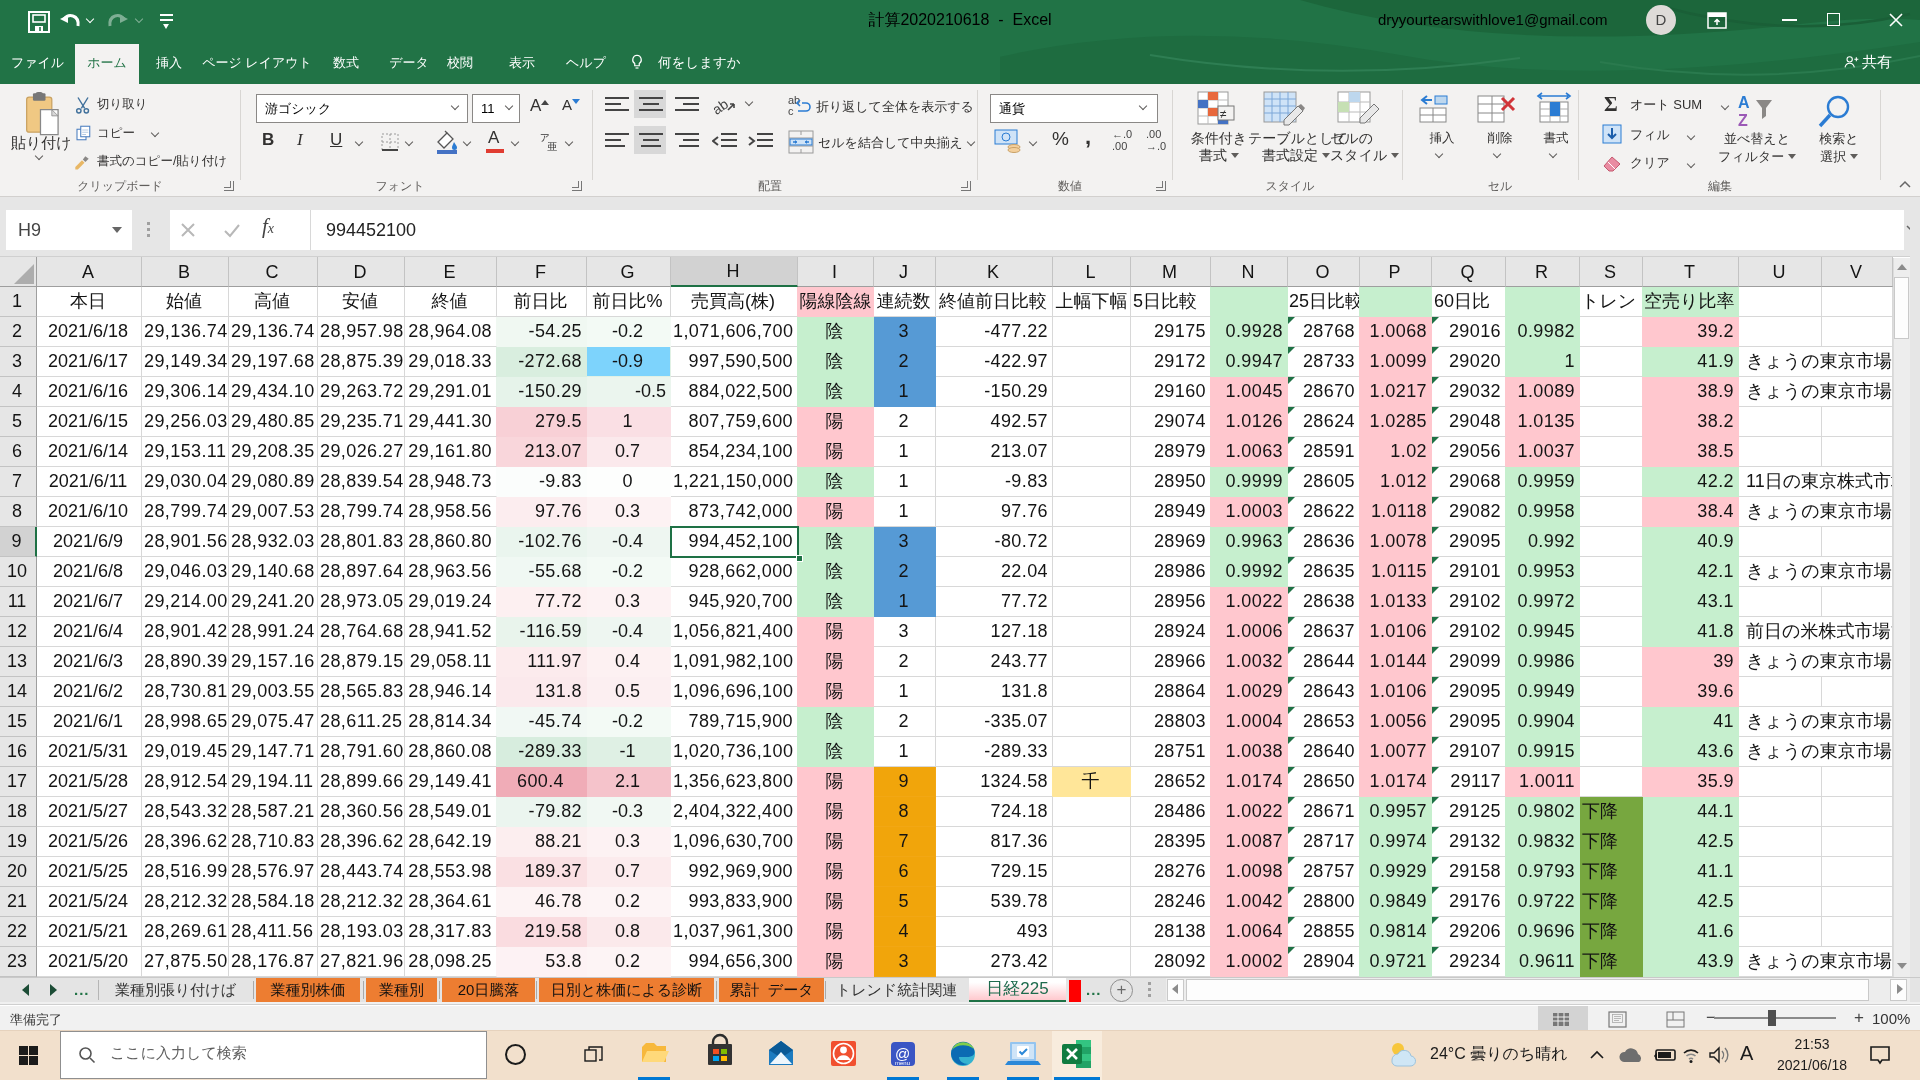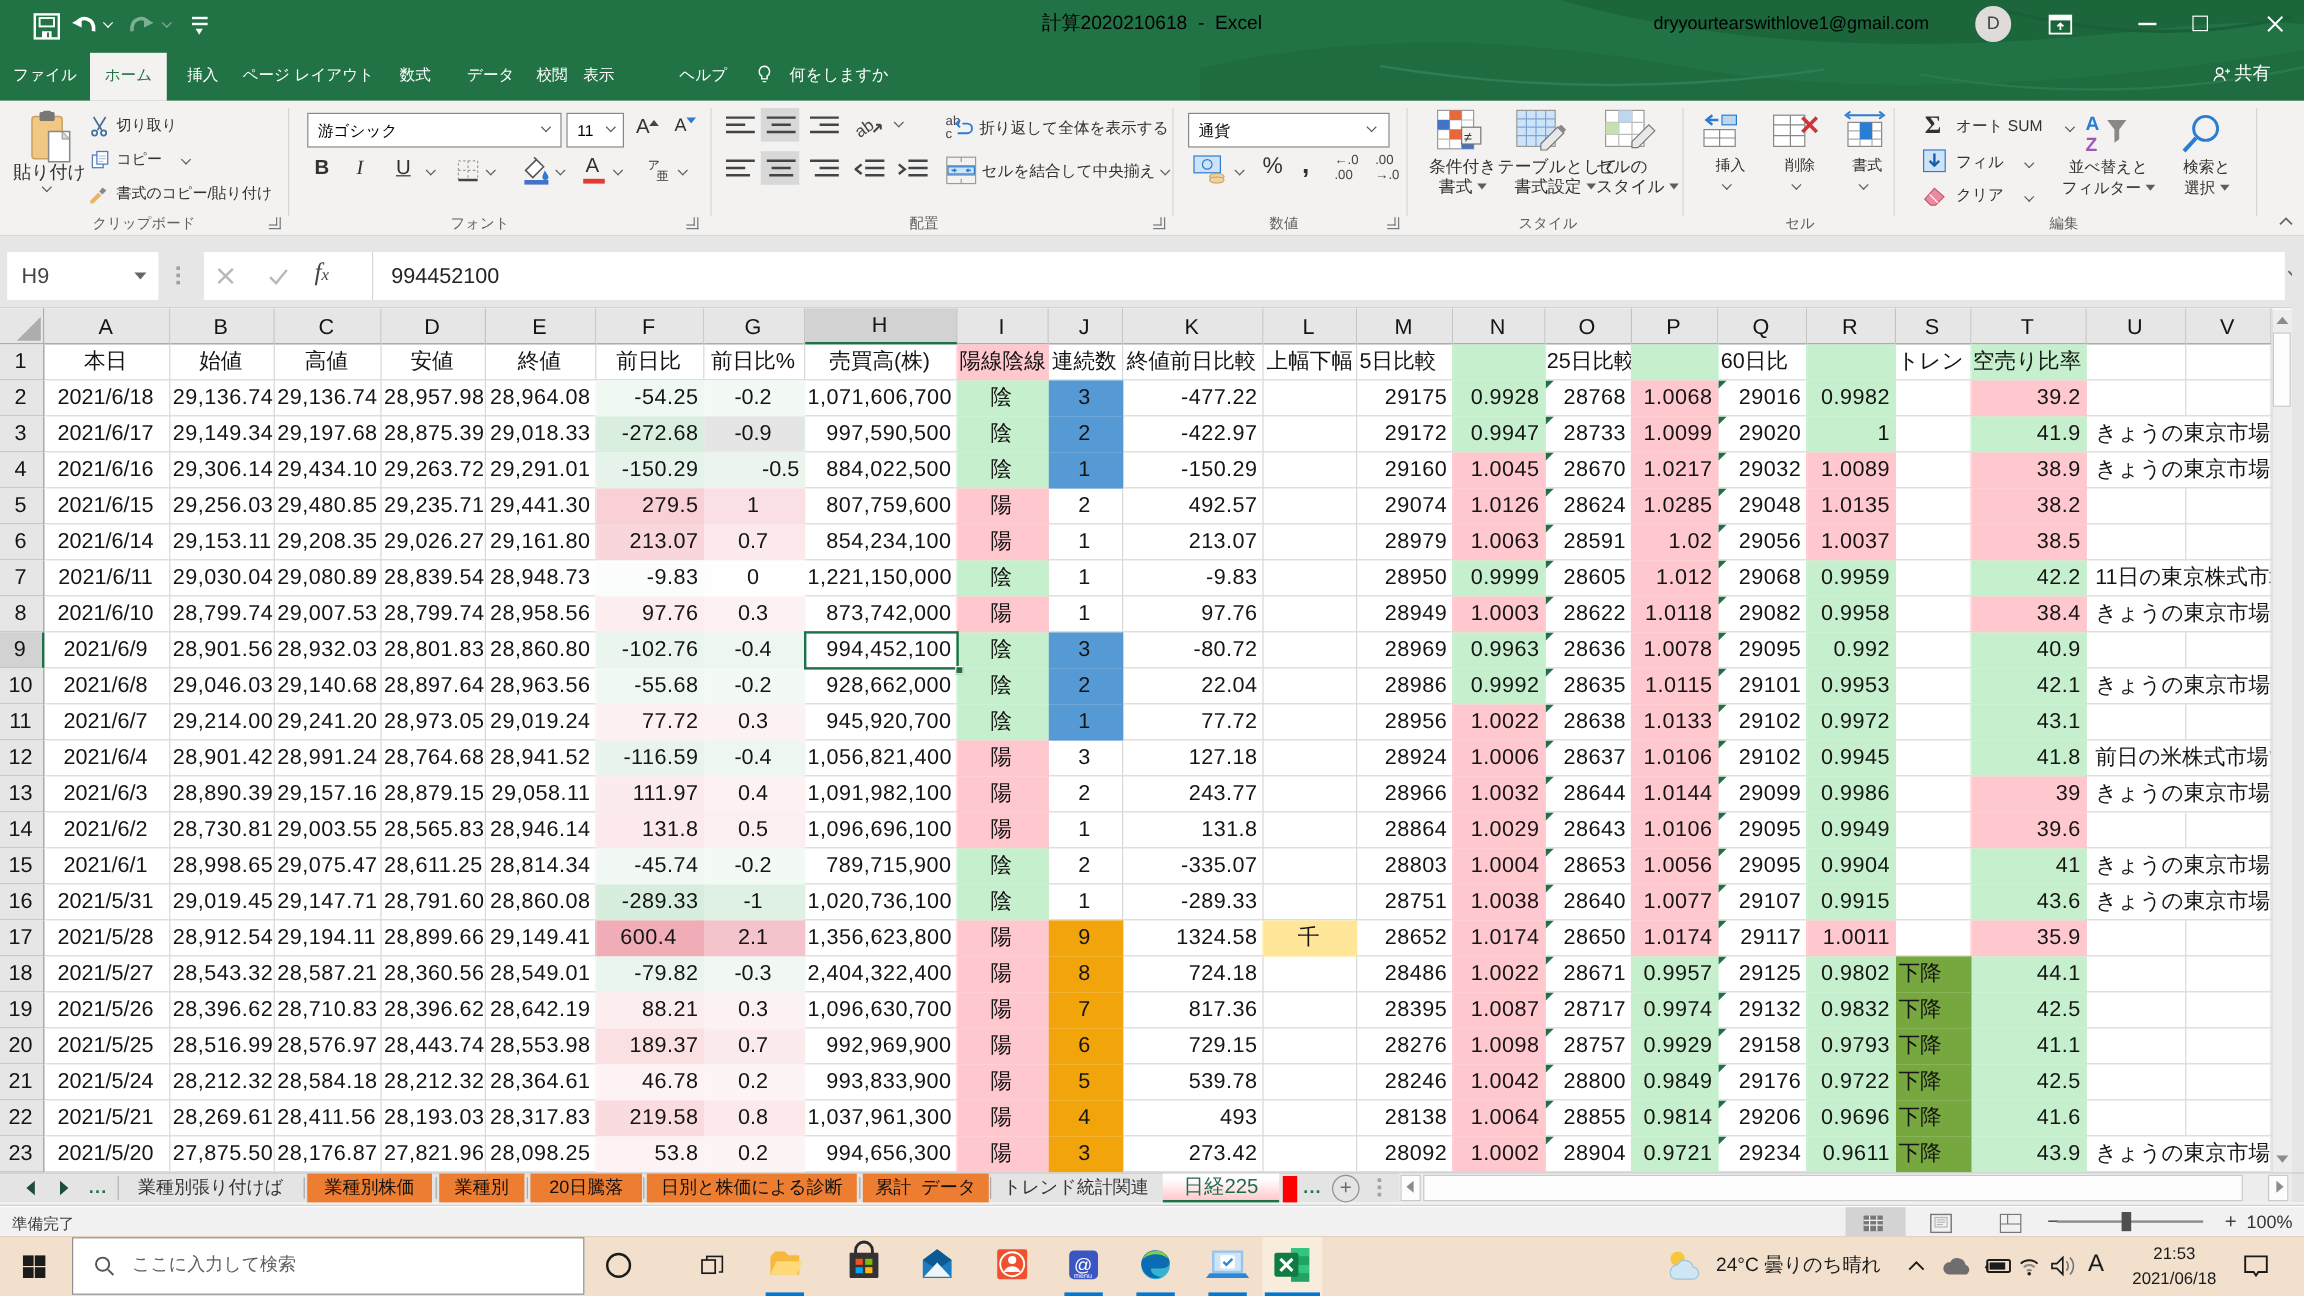--- a/index.html
+++ b/index.html
@@ -112,21 +112,21 @@
     <path d="M6 6l12 12M18 6L6 18" stroke="#fff" stroke-width="1.6"></path>
   </svg>
 
 <div class="tabitem tabsel" style="left:75px;width:64px;border-bottom:0">ホーム</div>
 <div class="tabitem" style="left:0px;width:75px">ファイル</div>
 <div class="tabitem" style="left:139px;width:60px">挿入</div>
 <div class="tabitem" style="left:199px;width:116px">ページ レイアウト</div>
 <div class="tabitem" style="left:315px;width:62px">数式</div>
 <div class="tabitem" style="left:377px;width:64px">データ</div>
 <div class="tabitem" style="left:429px;width:62px">校閲</div>
-<div class="tabitem" style="left:468px;width:62px">表示</div>
+<div class="tabitem" style="left:491px;width:62px">表示</div>
 <div class="tabitem" style="left:553px;width:66px">ヘルプ</div>
 <svg class="abs" style="left:628px;top:53px" width="18" height="18" viewBox="0 0 24 24">
     <path d="M12 3a6 6 0 0 0-3 11v3h6v-3a6 6 0 0 0-3-11z" fill="none" stroke="#fff" stroke-width="1.6"></path>
     <path d="M10 20h4" stroke="#fff" stroke-width="1.6"></path>
   </svg>
 <div class="tabitem" style="left:658px;width:110px;text-align:left;font-size:13.5px">何をしますか</div>
 <svg class="abs" style="left:1843px;top:54px" width="16" height="16" viewBox="0 0 24 24">
     <circle cx="10" cy="8" r="4" fill="none" stroke="#fff" stroke-width="1.6"></circle>
     <path d="M3 20c1-4 4-6 7-6s6 2 7 6" fill="none" stroke="#fff" stroke-width="1.6"></path>
     <path d="M17 8h6M20 5v6" stroke="#fff" stroke-width="1.6"></path>
@@ -493,21 +493,21 @@
 <td></td>
 </tr>
 <tr>
           <td class="rh">3</td>
 <td class="ctr">2021/6/17</td>
 <td class="num">29,149.34</td>
 <td class="num">29,197.68</td>
 <td class="num">28,875.39</td>
 <td class="num" style="border-right-color:#d9eedf;">29,018.33</td>
 <td class="num" style="background:#d9eedf;border-right-color:#d9eedf;border-bottom-color:#d9eedf;">-272.68</td>
-<td class="ctr" style="background:#e5e5e5;border-right-color:#e0f1e5;border-bottom-color:#e0f1e5;">-0.9</td>
+<td class="ctr" style="background:#7dd3fc;border-right-color:#e0f1e5;border-bottom-color:#e0f1e5;">-0.9</td>
 <td class="num" style="border-right-color:#c6efce">997,590,500</td>
 <td class="ctr gn">陰</td>
 <td class="ctr bl">2</td>
 <td class="num">-422.97</td>
 <td class="ctr"></td>
 <td class="num" style="border-right-color:#c6efce;">29172</td>
 <td class="num gn">0.9947</td>
 <td class="num" style="border-right-color:#ffc7ce;"><i class="tri"></i>28733</td>
 <td class="num pk">1.0099</td>
 <td class="num" style="border-right-color:#c6efce;"><i class="tri"></i>29020</td>

